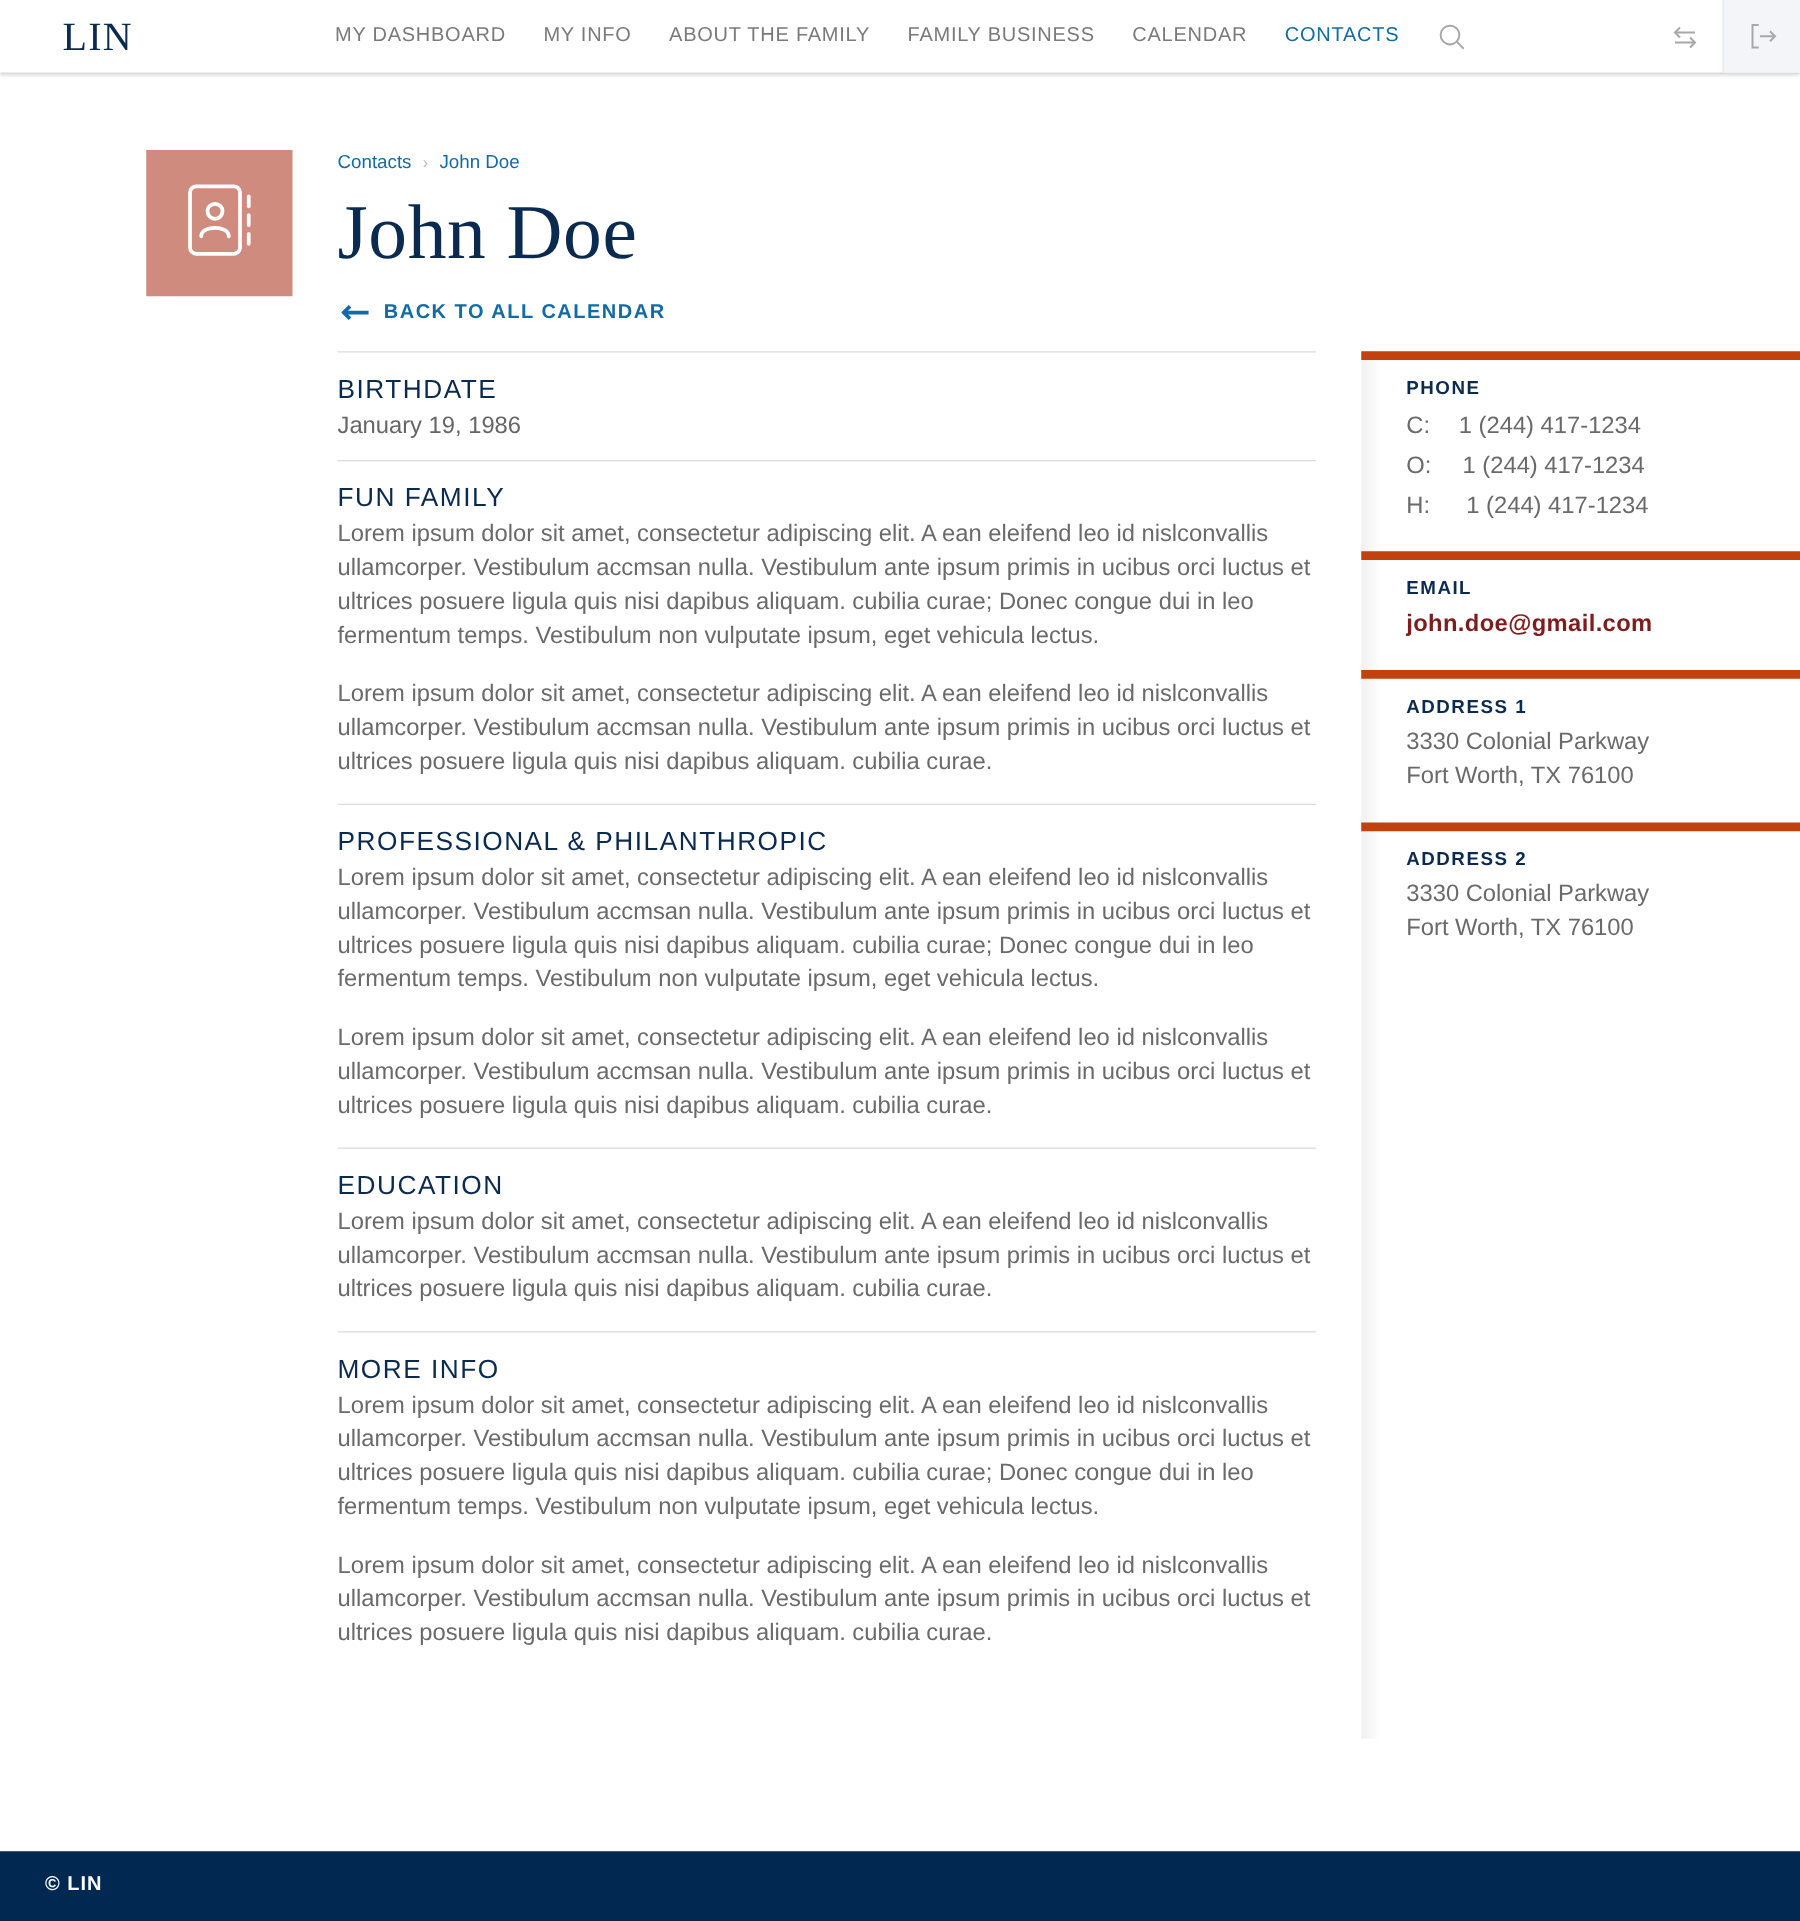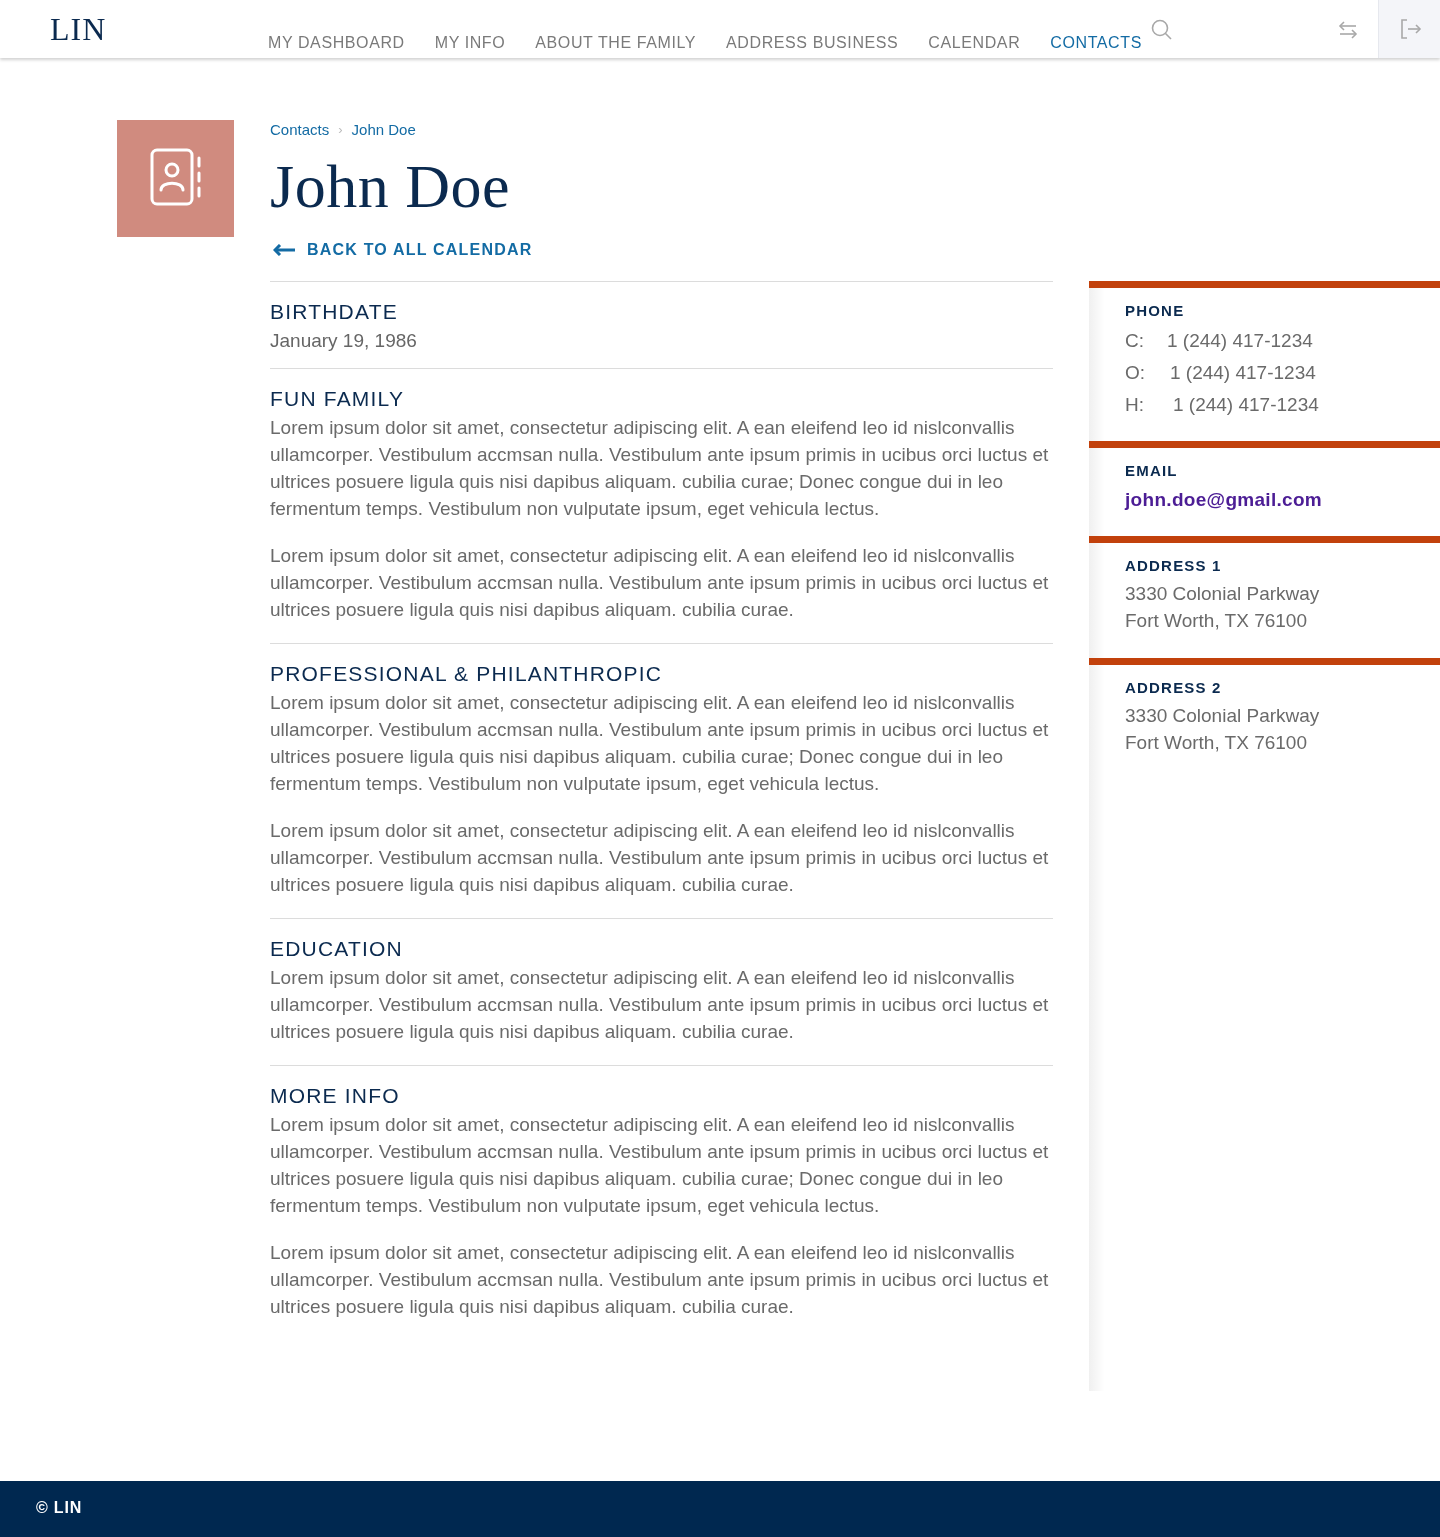--- a/index.html
+++ b/index.html
@@ -10,21 +10,21 @@
     .topbar {
       position: absolute; left: 0; top: 0; width: 1440px; height: 58px;
       background: #fff; box-shadow: 0 2px 3px rgba(0,0,0,0.18);
       z-index: 5;
     }
     .logo {
       position: absolute; left: 38px; top: 12px;
       font-family: "Liberation Serif", "DejaVu Serif", serif;
       font-size: 32px; color: #0b2a4f; letter-spacing: 1px; line-height: 34px; margin-left: 12px;
     }
-    .nav { position: absolute; left: 268px; top: 14px; height: 58px; display: flex; align-items: center; }
+    .nav { position: absolute; left: 268px; top: 0; height: 58px; display: flex; align-items: center; }
     .nav a {
       font-size: 16px; letter-spacing: 0.6px; color: #7a7a7a; text-decoration: none;
       margin-right: 30px; line-height: 58px; cursor: pointer;
     }
     .nav a.active { color: #136ba4; }
     .search-ic { position: absolute; left: 1150px; top: 18px; width: 24px; height: 24px; cursor: pointer; }
     .switch-ic { position: absolute; left: 1336px; top: 19px; width: 24px; height: 22px; cursor: pointer; }
     .logout-box {
       position: absolute; left: 1378px; top: 0; width: 62px; height: 58px;
       background: #f4f5f9; border-left: 1px solid #e6e8ee; cursor: pointer;
@@ -70,40 +70,40 @@
     .side::before {
       content: ""; position: absolute; left: 0; top: 0; width: 16px; height: 100%;
       background: linear-gradient(to right, rgba(0,0,0,0.06), rgba(0,0,0,0));
     }
     .side-sec { border-top: 7px solid #c2410c; padding: 14px 0 0 36px; position: relative; }
     .side-label { font-size: 15px; font-weight: bold; color: #0b2a4f; letter-spacing: 1.2px; line-height: 18px; margin-bottom: 5px; }
     .phone-row { font-size: 19px; color: #6a6a6a; line-height: 32px; display: flex; }
     .phone-row .k { display: inline-block; width: 42px; }
     .side-phone { height: 160px; }
     .side-email { height: 95px; }
-    .email-link { font-size: 19px; color: #4c1d95; font-weight: bold; text-decoration: none; line-height: 30px; cursor: pointer; letter-spacing: 0.3px; }
+    .email-link { font-size: 19px; color: #7f1d1d; font-weight: bold; text-decoration: none; line-height: 30px; cursor: pointer; letter-spacing: 0.3px; }
     .side-addr { height: 122px; }
     .addr-line { font-size: 19px; color: #6a6a6a; line-height: 27px; }
 
     
     .footer {
       position: absolute; left: 0; top: 1481px; width: 1440px; height: 56px; background: #002850;
     }
     .footer-text { position: absolute; left: 36px; top: 18px; color: #fff; font-size: 16px; font-weight: bold; letter-spacing: 0.8px; }
   </style>
 </head>
 <body>
 
 <header class="topbar">
   <div class="logo">LIN</div>
   <nav class="nav">
     <a>MY DASHBOARD</a>
     <a>MY INFO</a>
     <a>ABOUT THE FAMILY</a>
-    <a>ADDRESS BUSINESS</a>
+    <a>FAMILY BUSINESS</a>
     <a>CALENDAR</a>
     <a class="active">CONTACTS</a>
   </nav>
   <span class="search-ic">
     <svg width="24" height="24" viewBox="0 0 24 24" fill="none" stroke="#a8a8a8" stroke-width="1.6">
       <circle cx="10" cy="10" r="7.5"></circle>
         <line x1="15.5" y1="15.5" x2="21" y2="21"></line>
     </svg>
   </span>
   <span class="switch-ic">

